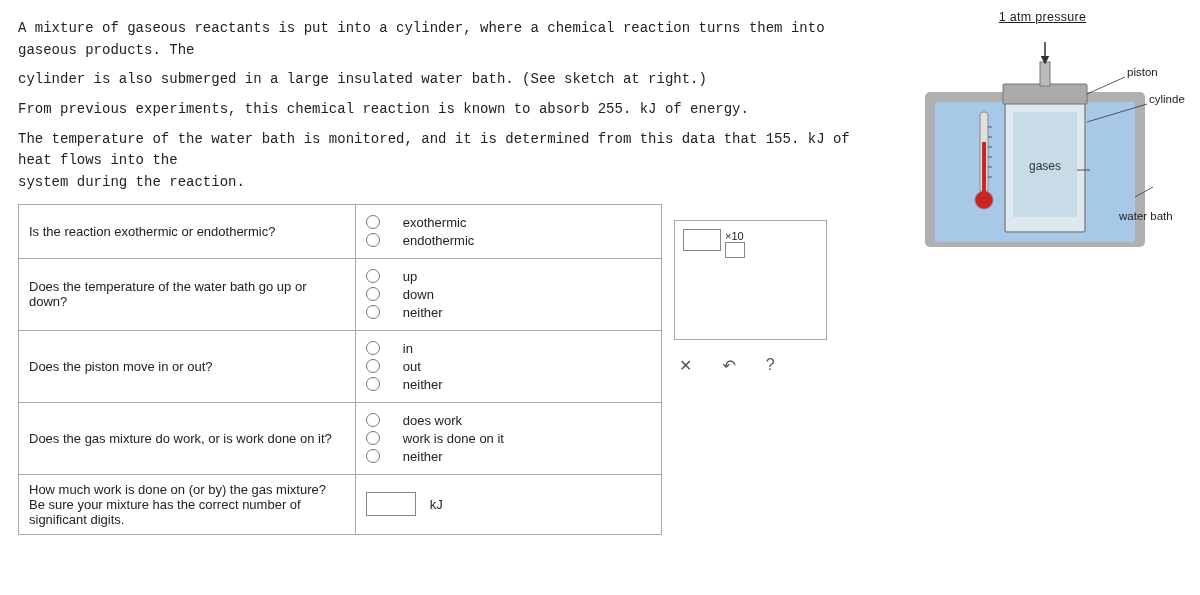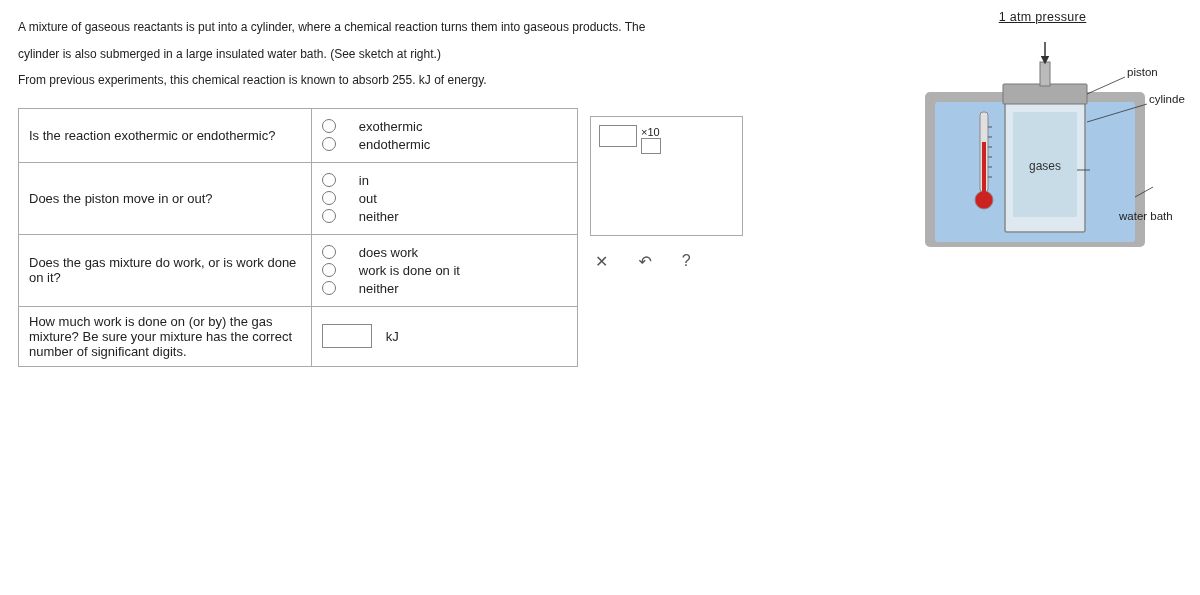--- a/index.html
+++ b/index.html
@@ -26,31 +26,32 @@
       width: 310px;
       padding: 10px 10px 10px 5px;
       flex-shrink: 0;
       text-decoration: underline;
     }
 
     
     .problem-text {
       line-height: 1.55;
       margin-bottom: 8px;
-      font-size: 12px;
+      font-size: 14px;
+      font-family: Liberation Mono, monospace;
     }
     .problem-text p {
       margin-bottom: 8px;
     }
 
     
     .questions-table {
       border-collapse: collapse;
-      width: 560px;
-      margin-top: 10px;
+      width: 644px;
+      margin-top: 2px;
       font-size: 13px;
     }
     .questions-table td {
       border: 1px solid #aaa;
       padding: 7px 10px;
       vertical-align: middle;
     }
     .questions-table .question-col {
       width: 220px;
       background: #fff;
@@ -162,20 +163,21 @@
 </head>
 <body>
 
 <div class="main-layout">
 
   <div class="left-content">
     <div class="problem-text">
       <p>A mixture of gaseous reactants is put into a cylinder, where a chemical reaction turns them into gaseous products. The</p>
       <p>cylinder is also submerged in a large insulated water bath. (See sketch at right.)</p>
       <p>From previous experiments, this chemical reaction is known to absorb 255. kJ of energy.</p>
+      <p>The temperature of the water bath is monitored, and it is determined from this data that 155. kJ of heat flows into the<br>system during the reaction.</p>
     </div>
 
     <div class="bottom-row">
 
       <table class="questions-table">
         <tbody>
 
           <tr>
             <td class="question-col">Is the reaction exothermic or endothermic?</td>
             <td class="answer-col">
@@ -183,20 +185,37 @@
                 <input type="radio" name="q1" id="q1a" style="">
                 <label for="q1a">exothermic</label>
               </div>
               <div class="radio-row">
                 <input type="radio" name="q1" id="q1b" style="">
                 <label for="q1b">endothermic</label>
               </div>
             </td>
           </tr>
 
+          <tr>
+            <td class="question-col">Does the temperature of the water bath go up or down?</td>
+            <td class="answer-col">
+              <div class="radio-row">
+                <input type="radio" name="q2" id="q2a" style="">
+                <label for="q2a">up</label>
+              </div>
+              <div class="radio-row">
+                <input type="radio" name="q2" id="q2b" style="">
+                <label for="q2b">down</label>
+              </div>
+              <div class="radio-row">
+                <input type="radio" name="q2" id="q2c" style="">
+                <label for="q2c">neither</label>
+              </div>
+            </td>
+          </tr>
 
           <tr>
             <td class="question-col">Does the piston move in or out?</td>
             <td class="answer-col">
               <div class="radio-row">
                 <input type="radio" name="q3" id="q3a" style="">
                 <label for="q3a">in</label>
               </div>
               <div class="radio-row">
                 <input type="radio" name="q3" id="q3b" style="">

